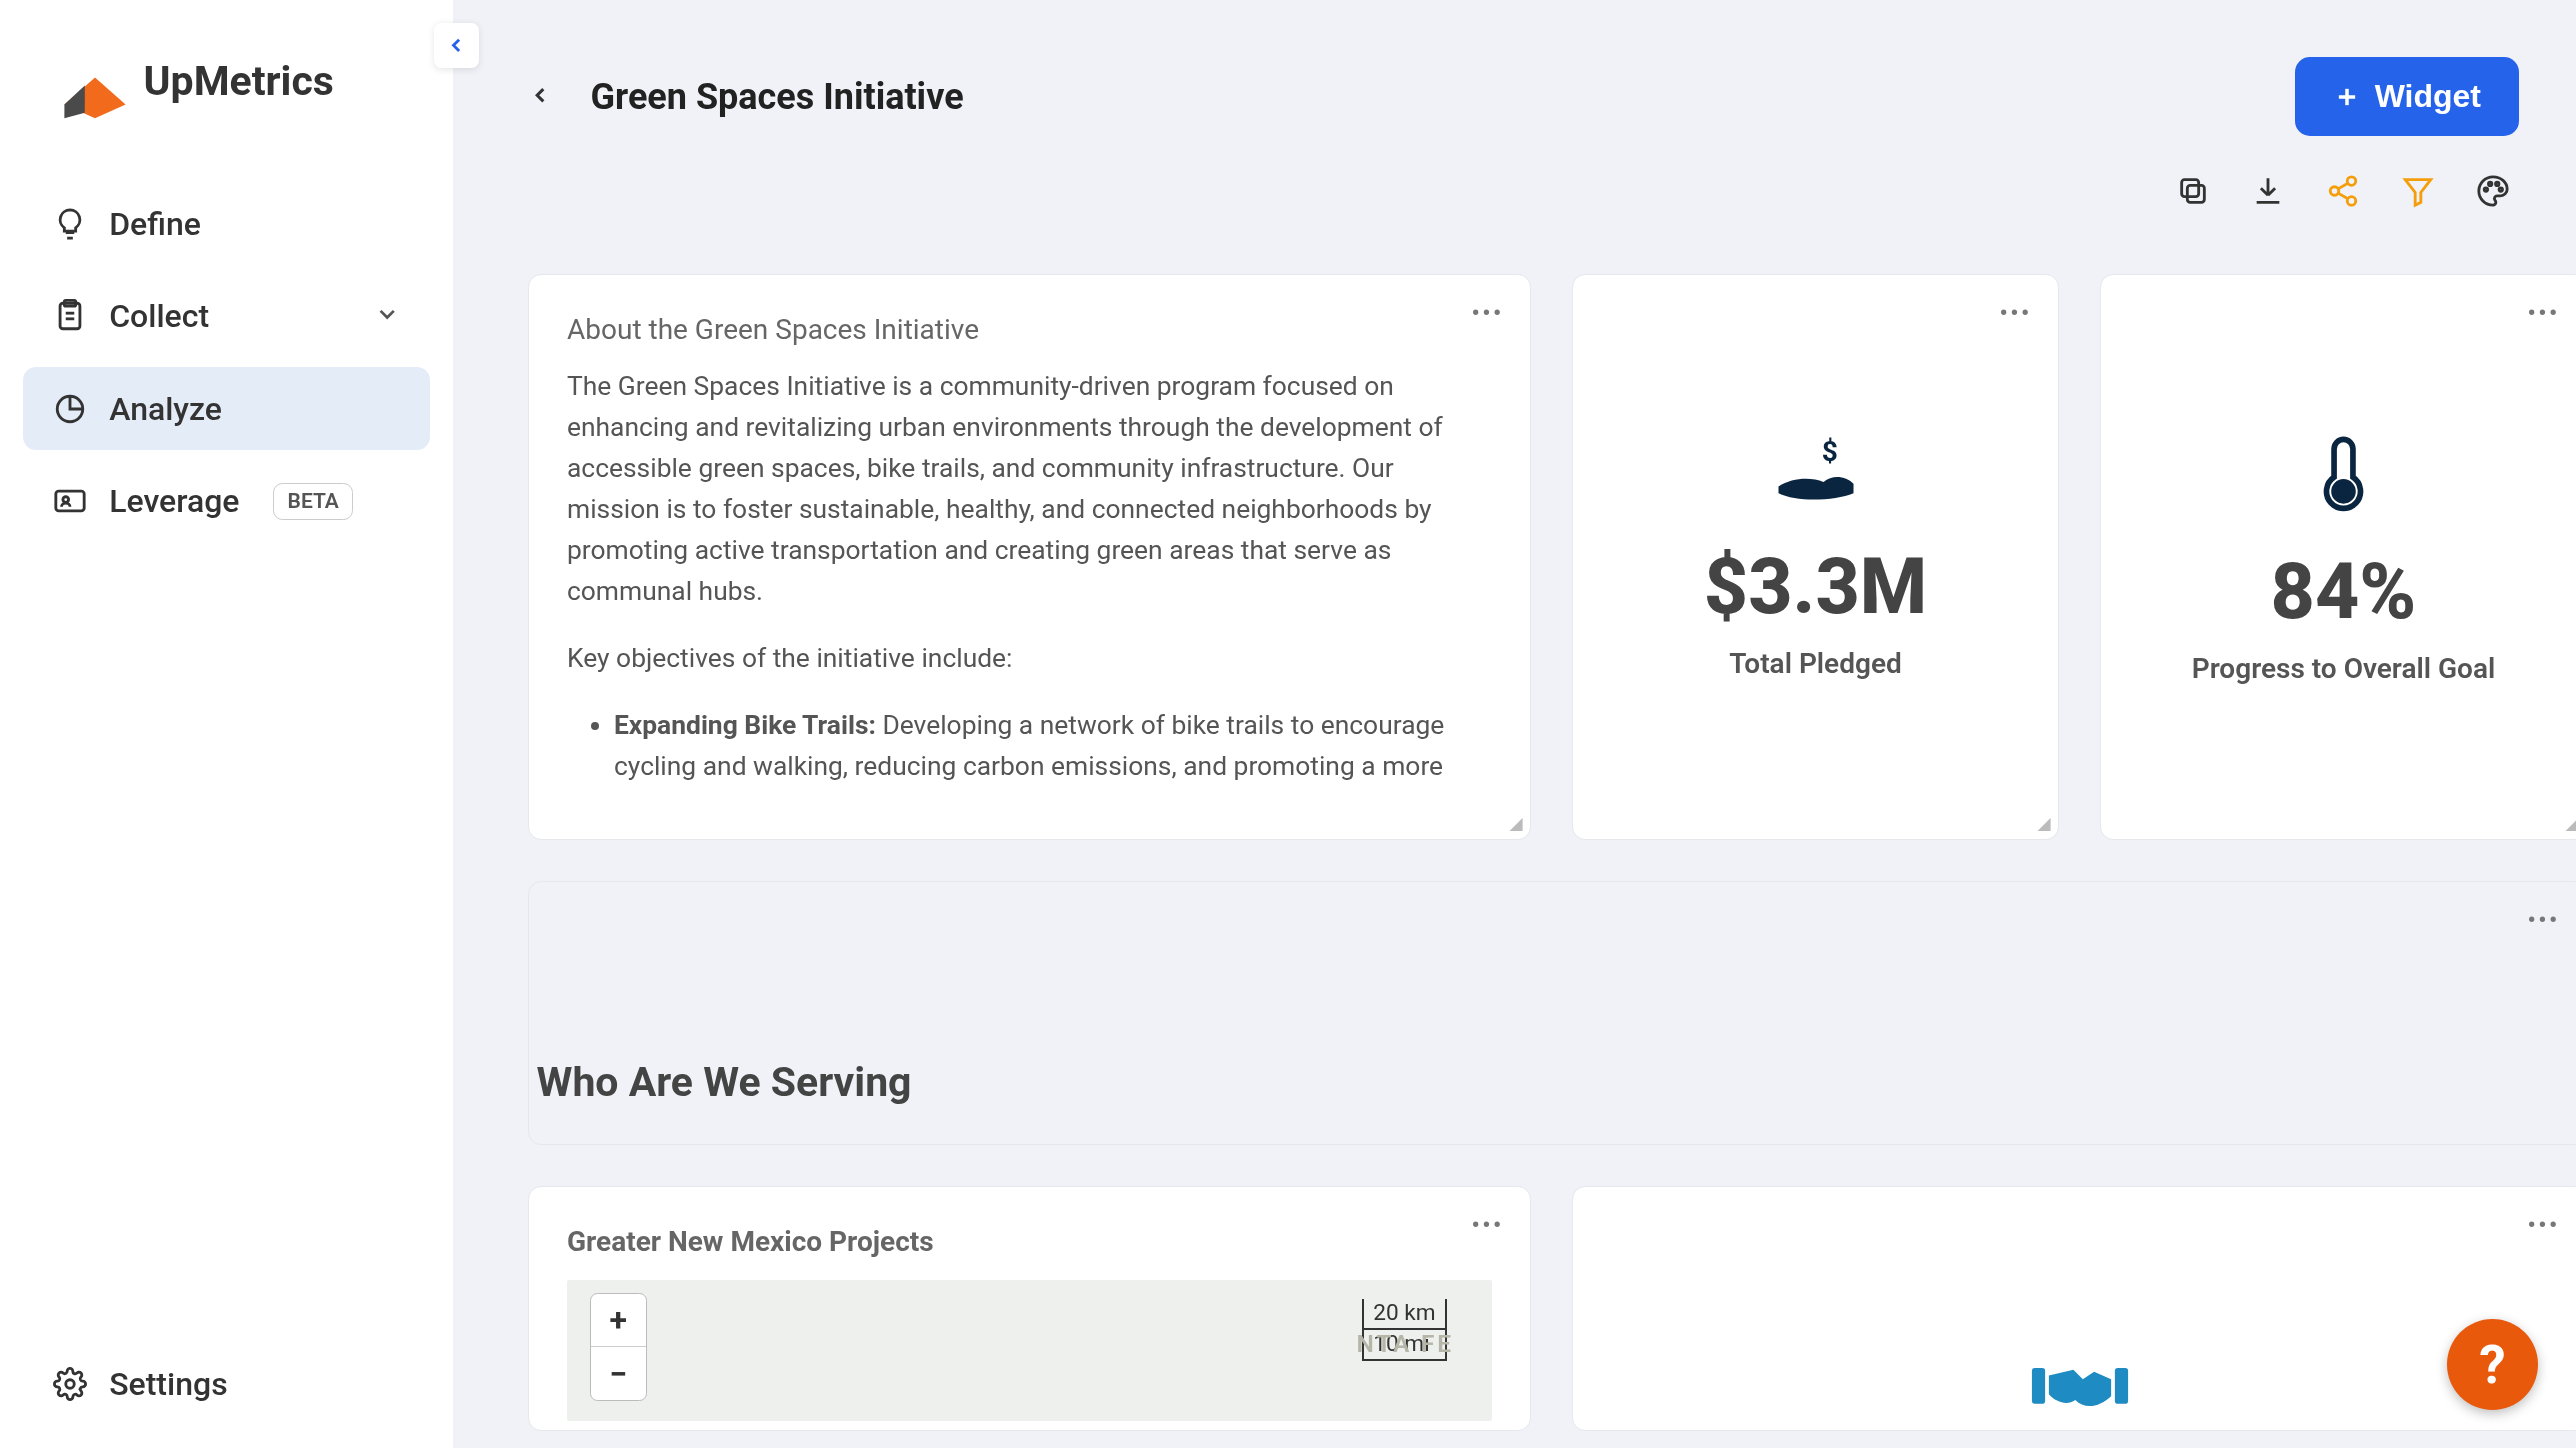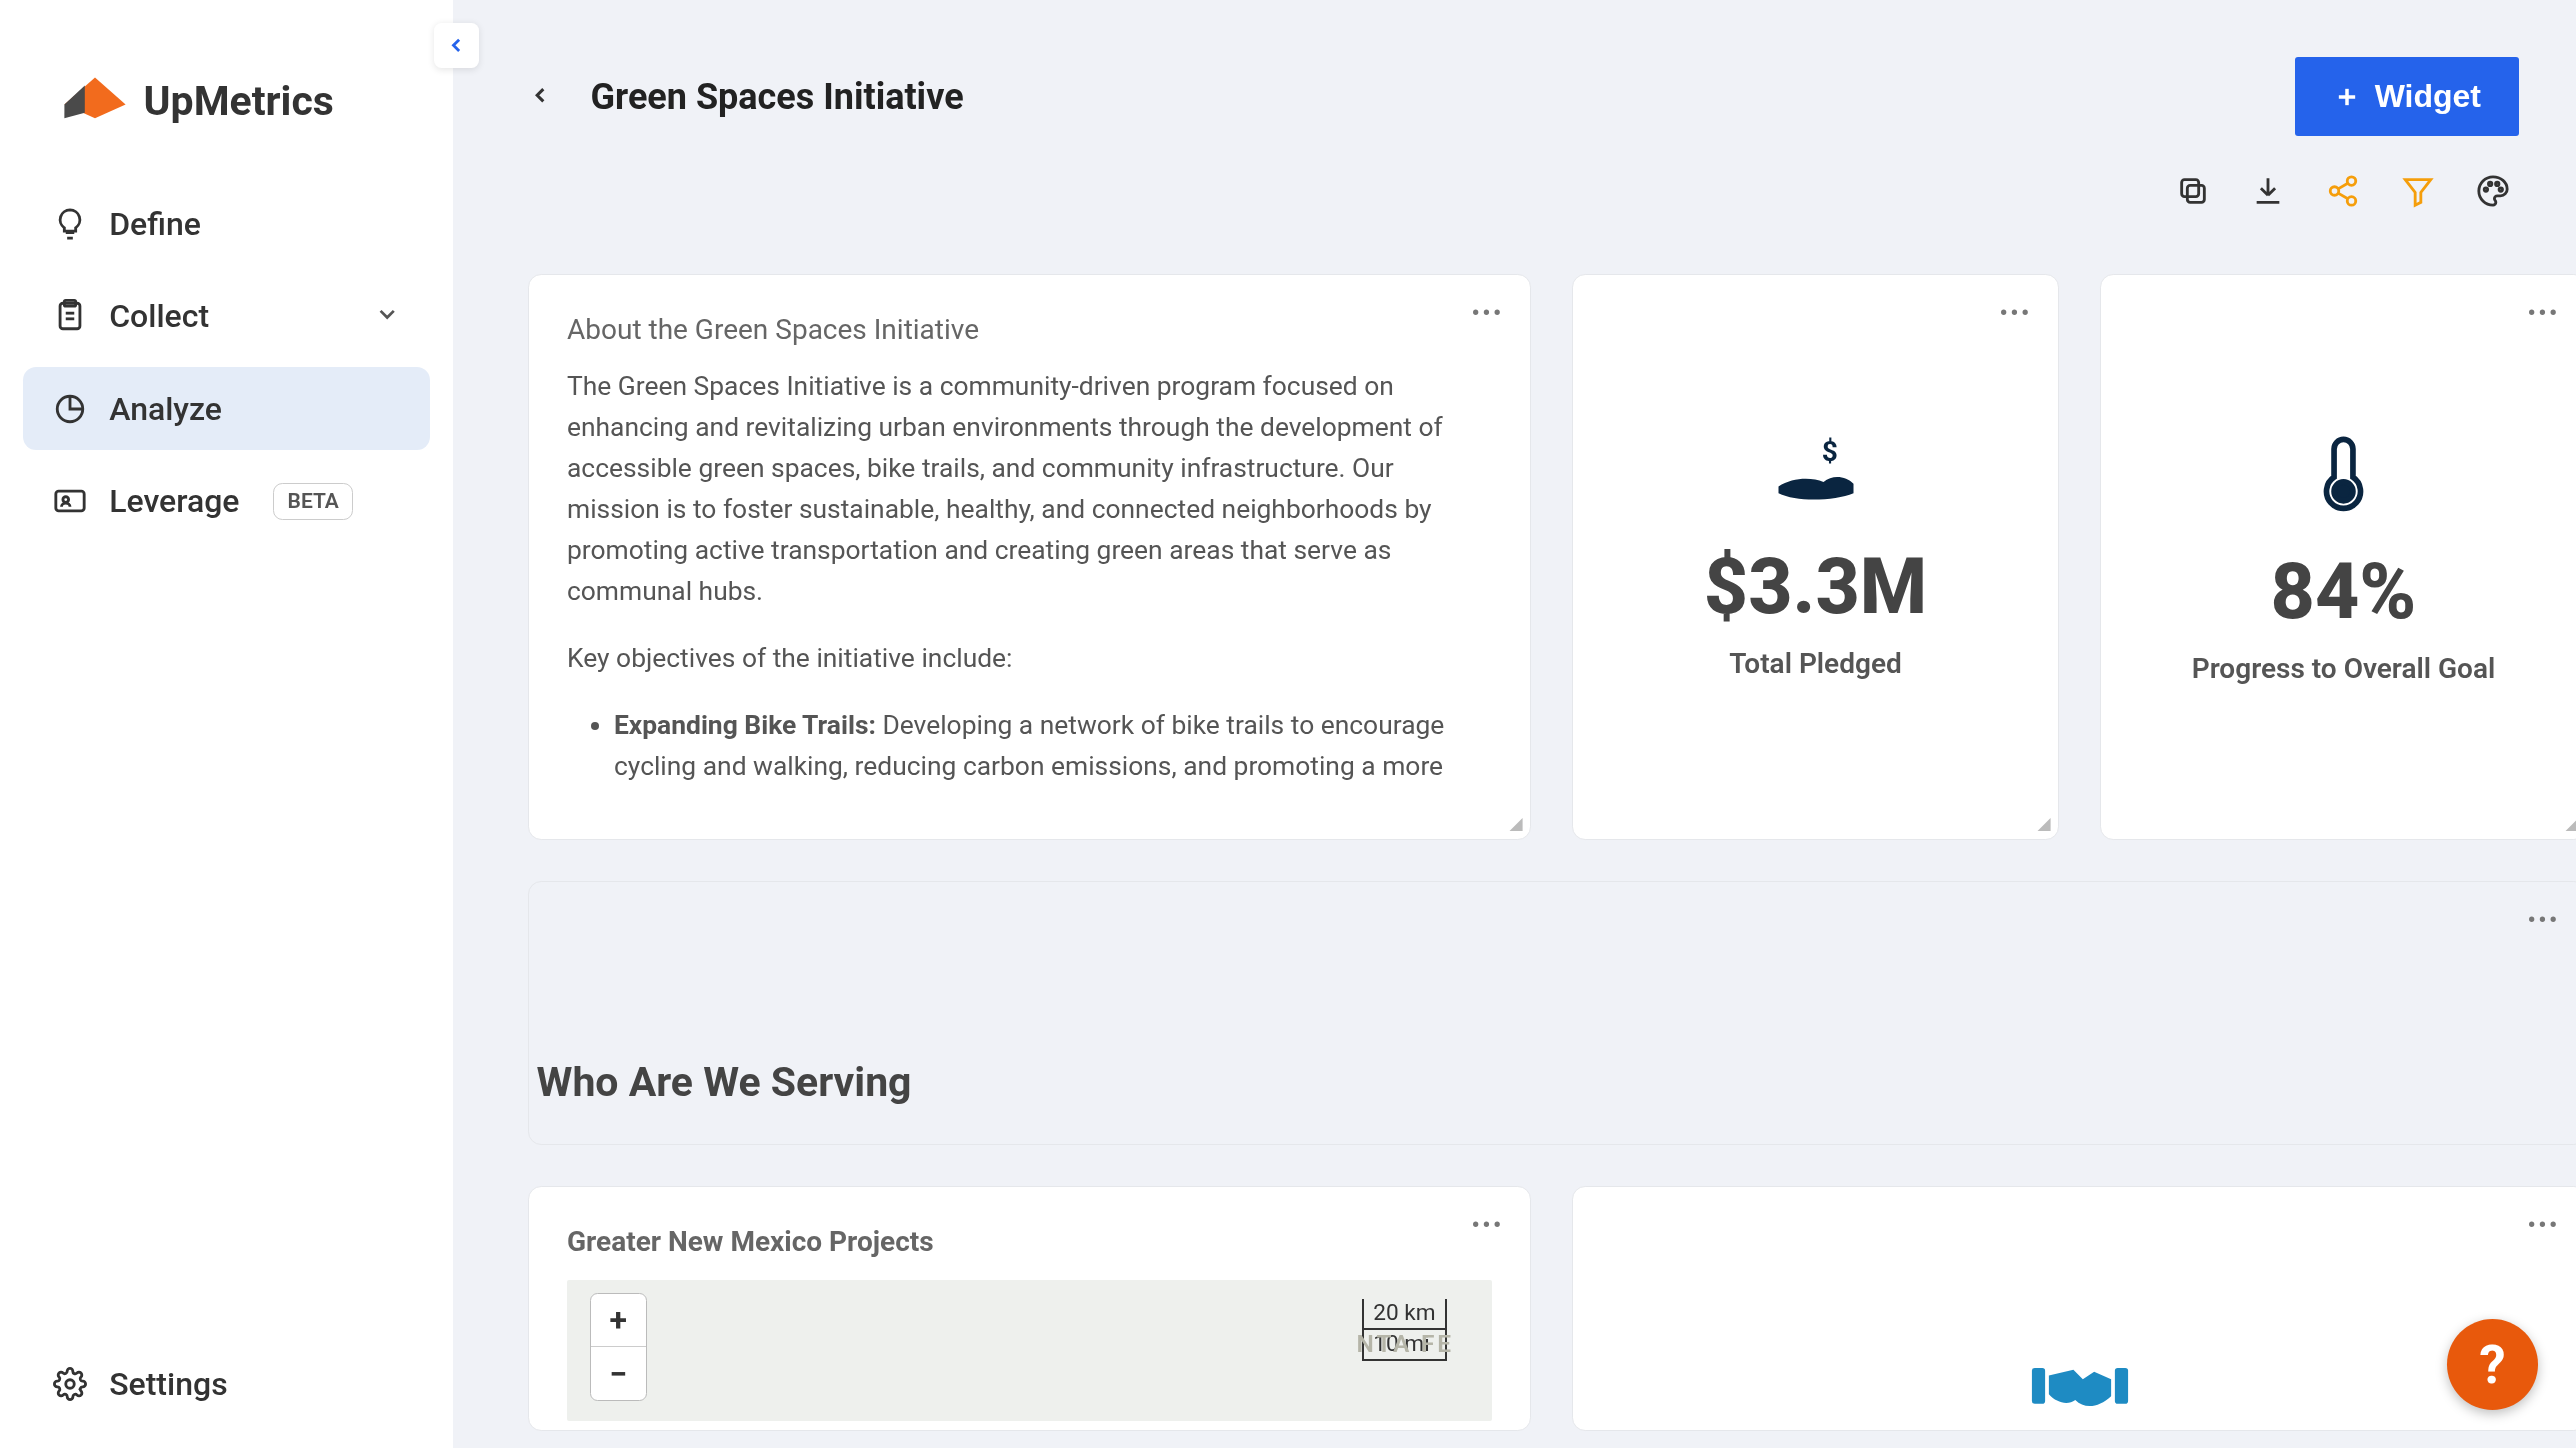--- a/index.html
+++ b/index.html
@@ -20,21 +20,21 @@
   top: 0;
   width: 453px;
   height: 100%;
   background: #fff;
   display: flex;
   flex-direction: column;
   padding: 57px 22.6px 22.6px 22.6px;
 }
 .logo-wrap {
   display: flex;
-  align-items: flex-end;
+  align-items: flex-start;
   gap: 15px;
   padding-left: 38px;
   margin-bottom: 57px;
 }
 .logo-mark {
   width: 68px;
   height: 68px;
 }
 .logo-text {
   font-size: 41px;
@@ -129,21 +129,21 @@
 }
 .page-title {
   font-size: 36px;
   font-weight: 700;
   color: #222;
 }
 .widget-btn {
   background: #2563eb;
   color: #fff;
   border: none;
-  border-radius: 3px;
+  border-radius: 15px;
   padding: 21px 38px;
   font-size: 32px;
   font-weight: 600;
   display: flex;
   align-items: center;
   gap: 13.2px;
   cursor: pointer;
 }
 
 

